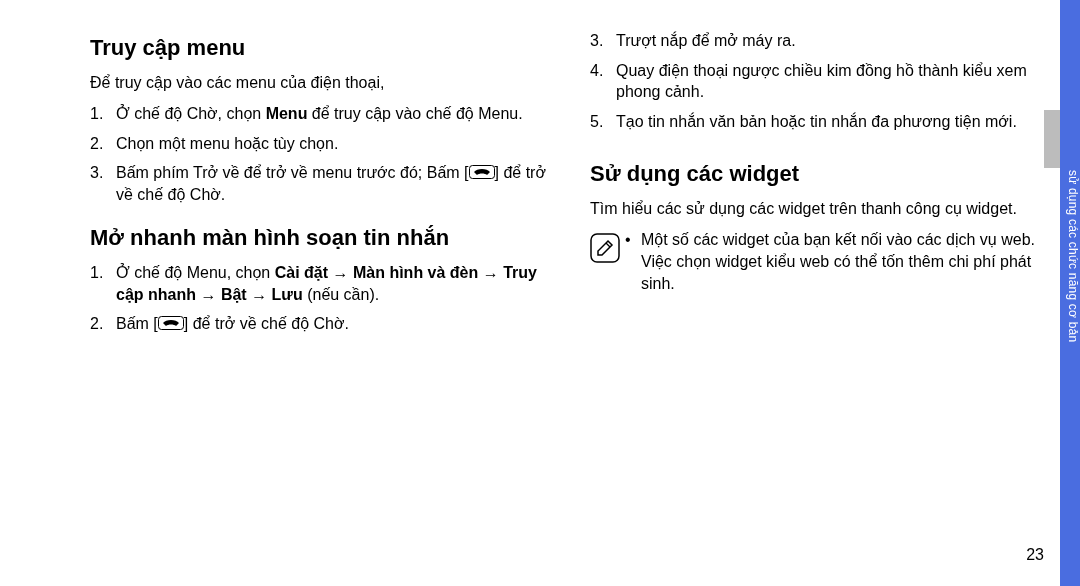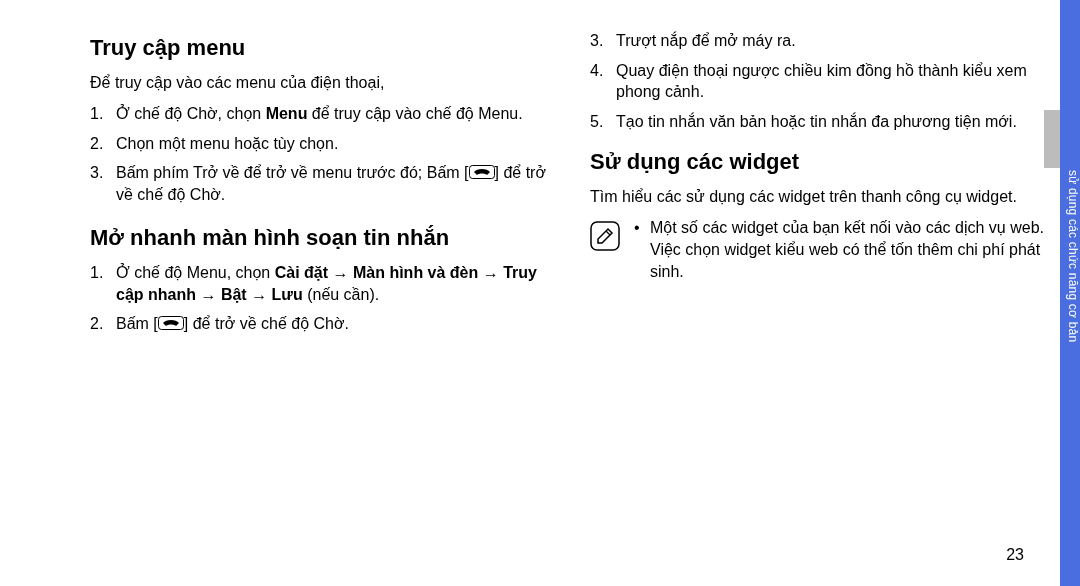--- a/index.html
+++ b/index.html
@@ -49,21 +49,21 @@
     padding-left: 26px;
     margin-bottom: 8px;
   }
   ol > li .num {
     position: absolute;
     left: 0;
   }
   .note {
     display: flex;
     align-items: flex-start;
-    gap: 14px;
+    gap: 5px;
     margin-top: 8px;
     justify-content: space-between;
   }
   .note-icon {
     flex: 0 0 auto;
     margin-top: 4px;
   }
   .note-icon svg {
     display: block;
   }
@@ -107,21 +107,21 @@
     height: 300px;
     color: #ffffff;
     font-size: 12px;
     writing-mode: vertical-rl;
     text-align: left;
     padding-top: 0;
     letter-spacing: 0.2px;
   }
   .page-num {
     position: absolute;
-    right: 56px;
+    right: 36px;
     bottom: 22px;
     font-size: 16px;
     color: #000;
   }
   .end-icon {
     display: inline-flex;
     vertical-align: middle;
   }
   .end-icon svg {
     margin-top: -4px;
@@ -190,21 +190,21 @@
         <li>
           <span class="num">4.</span>
           <span>Quay điện thoại ngược chiều kim đồng hồ thành kiểu xem phong cảnh.</span>
         </li>
         <li>
           <span class="num">5.</span>
           <span>Tạo tin nhắn văn bản hoặc tin nhắn đa phương tiện mới.</span>
         </li>
       </ol>
 
-      <h2 style="margin-top:16px">Sử dụng các widget</h2>
+      <h2 style="margin-top:28px">Sử dụng các widget</h2>
       <div class="para">Tìm hiểu các sử dụng các widget trên thanh công cụ widget.</div>
 
       <div class="note">
         <span class="note-icon">
           <svg width="30" height="30" viewBox="0 0 30 30">
             <rect x="1" y="1" width="28" height="28" rx="6" fill="none" stroke="#000" stroke-width="1.5"></rect>
             <path d="M8 22 L8 18 L18 8 L22 12 L12 22 Z" fill="none" stroke="#000" stroke-width="1.5"></path>
             <path d="M16 10 L20 14" stroke="#000" stroke-width="1.2"></path>
           </svg>
         </span>

